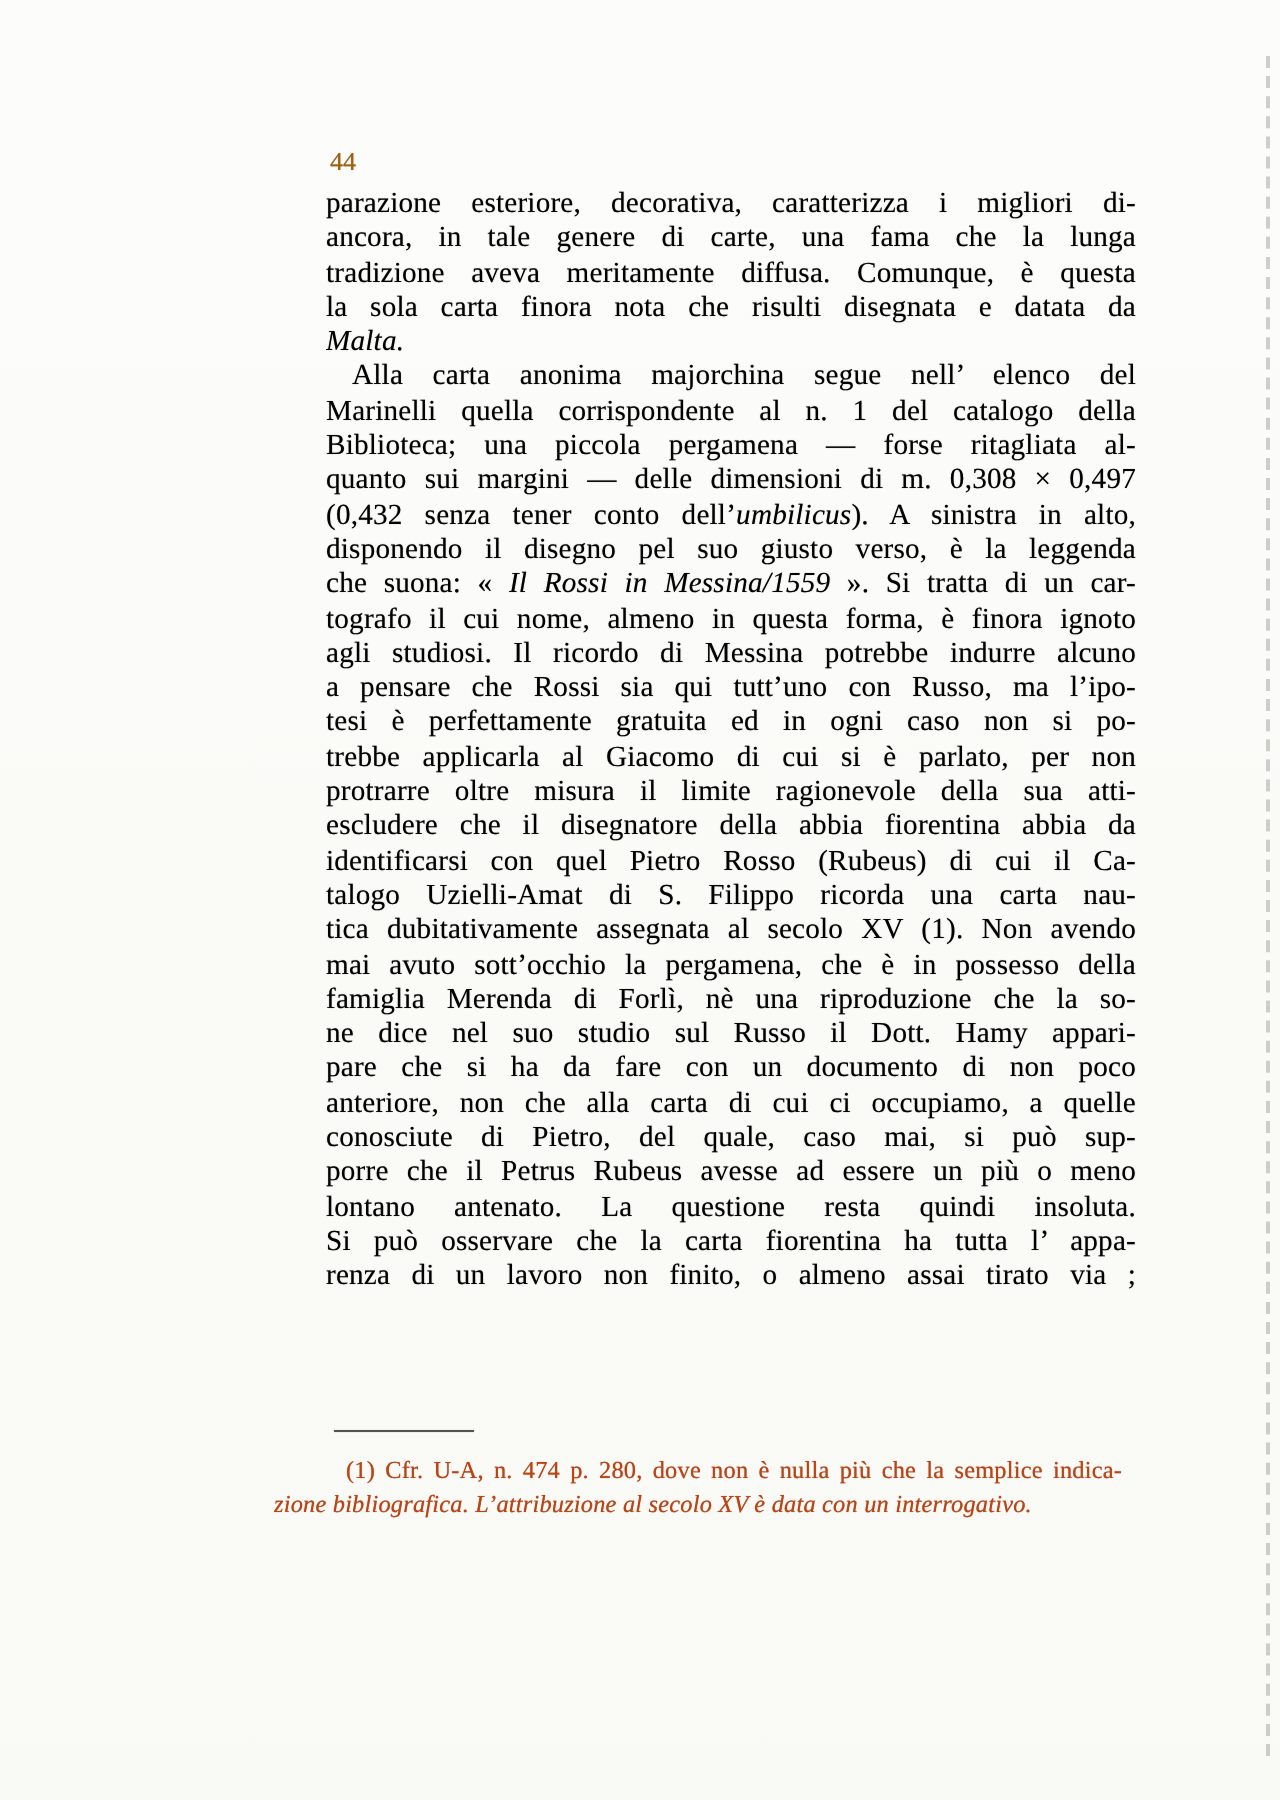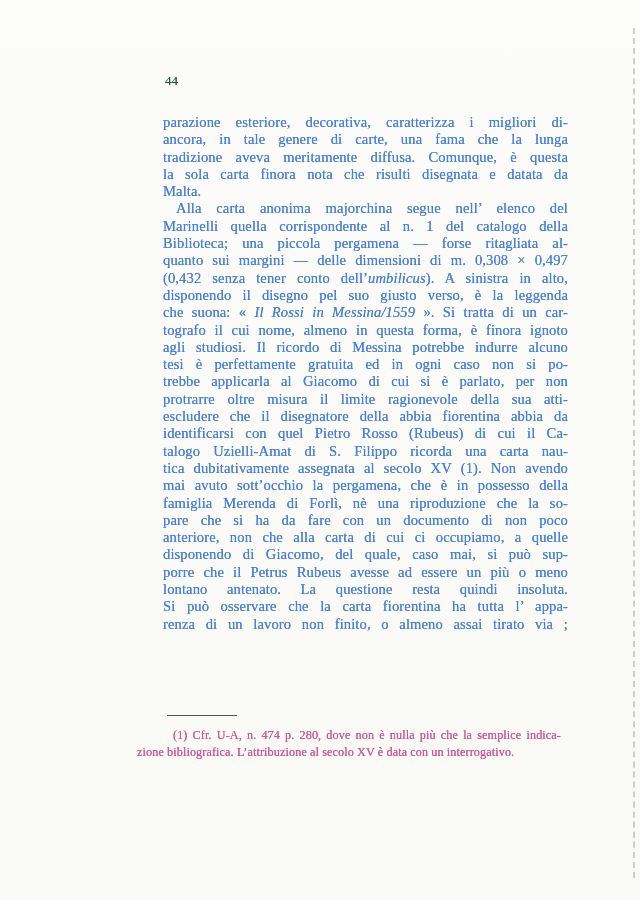--- a/index.html
+++ b/index.html
@@ -17,44 +17,45 @@
   .page {
     position: absolute;
     inset: 0;
   }
   .page-number {
     position: absolute;
     left: 165px;
     top: 74px;
     font-size: 13px;
     line-height: 14px;
-    color: #14532d;
+    color: #a16207;
     text-shadow: 0 0 0.5px rgba(30,30,30,0.5);
   }
   .text-block {
     position: absolute;
     left: 163px;
-    top: 114px;
+    top: 94px;
     width: 405px;
-    color: #3b82f6;
+    color: #000000;
   }
   .line {
     height: 17.3px;
     line-height: 17.3px;
     font-size: 14.6px;
     letter-spacing: 0.1px;
     text-align: justify;
     text-align-last: justify;
     overflow: hidden;
     white-space: normal;
     text-shadow: 0 0 0.5px rgba(32,32,30,0.55);
   }
   .line.nj {
     text-align: left;
     text-align-last: left;
+    font-style: italic;
   }
   .line.indent {
     text-indent: 13px;
   }
   .it {
     font-style: italic;
   }
   .footnote-rule {
     position: absolute;
     left: 167px;
@@ -62,21 +63,21 @@
     width: 70px;
     height: 1px;
     background: #55534f;
     box-shadow: 0 0 0.5px rgba(60,60,60,0.6);
   }
   .footnote {
     position: absolute;
     left: 137px;
     top: 727px;
     width: 424px;
-    color: #ec4899;
+    color: #c2410c;
   }
   .footnote .line {
     height: 17.2px;
     line-height: 17.2px;
     font-size: 12.2px;
     letter-spacing: 0.1px;
   }
   .footnote .line.findent {
     text-indent: 36px;
   }
@@ -104,32 +105,34 @@
       <div class="line nj"><span>Malta.</span></div>
       <div class="line indent"><span>Alla carta anonima majorchina segue nell’ elenco del</span></div>
       <div class="line"><span>Marinelli quella corrispondente al n. 1 del catalogo della</span></div>
       <div class="line"><span>Biblioteca; una piccola pergamena — forse ritagliata al-</span></div>
       <div class="line"><span>quanto sui margini — delle dimensioni di m. 0,308 × 0,497</span></div>
       <div class="line"><span>(0,432 senza tener conto dell’</span><span class="it">umbilicus</span><span>). A sinistra in alto,</span></div>
       <div class="line"><span>disponendo il disegno pel suo giusto verso, è la leggenda</span></div>
       <div class="line"><span>che suona: « </span><span class="it">Il Rossi in Messina/1559</span><span> ». Si tratta di un car-</span></div>
       <div class="line"><span>tografo il cui nome, almeno in questa forma, è finora ignoto</span></div>
       <div class="line"><span>agli studiosi. Il ricordo di Messina potrebbe indurre alcuno</span></div>
+      <div class="line"><span>a pensare che Rossi sia qui tutt’uno con Russo, ma l’ipo-</span></div>
       <div class="line"><span>tesi è perfettamente gratuita ed in ogni caso non si po-</span></div>
       <div class="line"><span>trebbe applicarla al Giacomo di cui si è parlato, per non</span></div>
       <div class="line"><span>protrarre oltre misura il limite ragionevole della sua atti-</span></div>
       <div class="line"><span>escludere che il disegnatore della abbia fiorentina abbia da</span></div>
       <div class="line"><span>identificarsi con quel Pietro Rosso (Rubeus) di cui il Ca-</span></div>
       <div class="line"><span>talogo Uzielli-Amat di S. Filippo ricorda una carta nau-</span></div>
       <div class="line"><span>tica dubitativamente assegnata al secolo XV (1). Non avendo</span></div>
       <div class="line"><span>mai avuto sott’occhio la pergamena, che è in possesso della</span></div>
       <div class="line"><span>famiglia Merenda di Forlì, nè una riproduzione che la so-</span></div>
+      <div class="line"><span>ne dice nel suo studio sul Russo il Dott. Hamy appari-</span></div>
       <div class="line"><span>pare che si ha da fare con un documento di non poco</span></div>
       <div class="line"><span>anteriore, non che alla carta di cui ci occupiamo, a quelle</span></div>
-      <div class="line"><span>disponendo di Giacomo, del quale, caso mai, si può sup-</span></div>
+      <div class="line"><span>conosciute di Pietro, del quale, caso mai, si può sup-</span></div>
       <div class="line"><span>porre che il Petrus Rubeus avesse ad essere un più o meno</span></div>
       <div class="line"><span>lontano antenato. La questione resta quindi insoluta.</span></div>
       <div class="line"><span>Si può osservare che la carta fiorentina ha tutta l’ appa-</span></div>
       <div class="line"><span>renza di un lavoro non finito, o almeno assai tirato via ;</span></div>
     </div>
 
   <div class="footnote-rule"></div>
 
   <div class="footnote">
       <div class="line findent"><span>(1) Cfr. U-A, n. 474 p. 280, dove non è nulla più che la semplice indica-</span></div>

